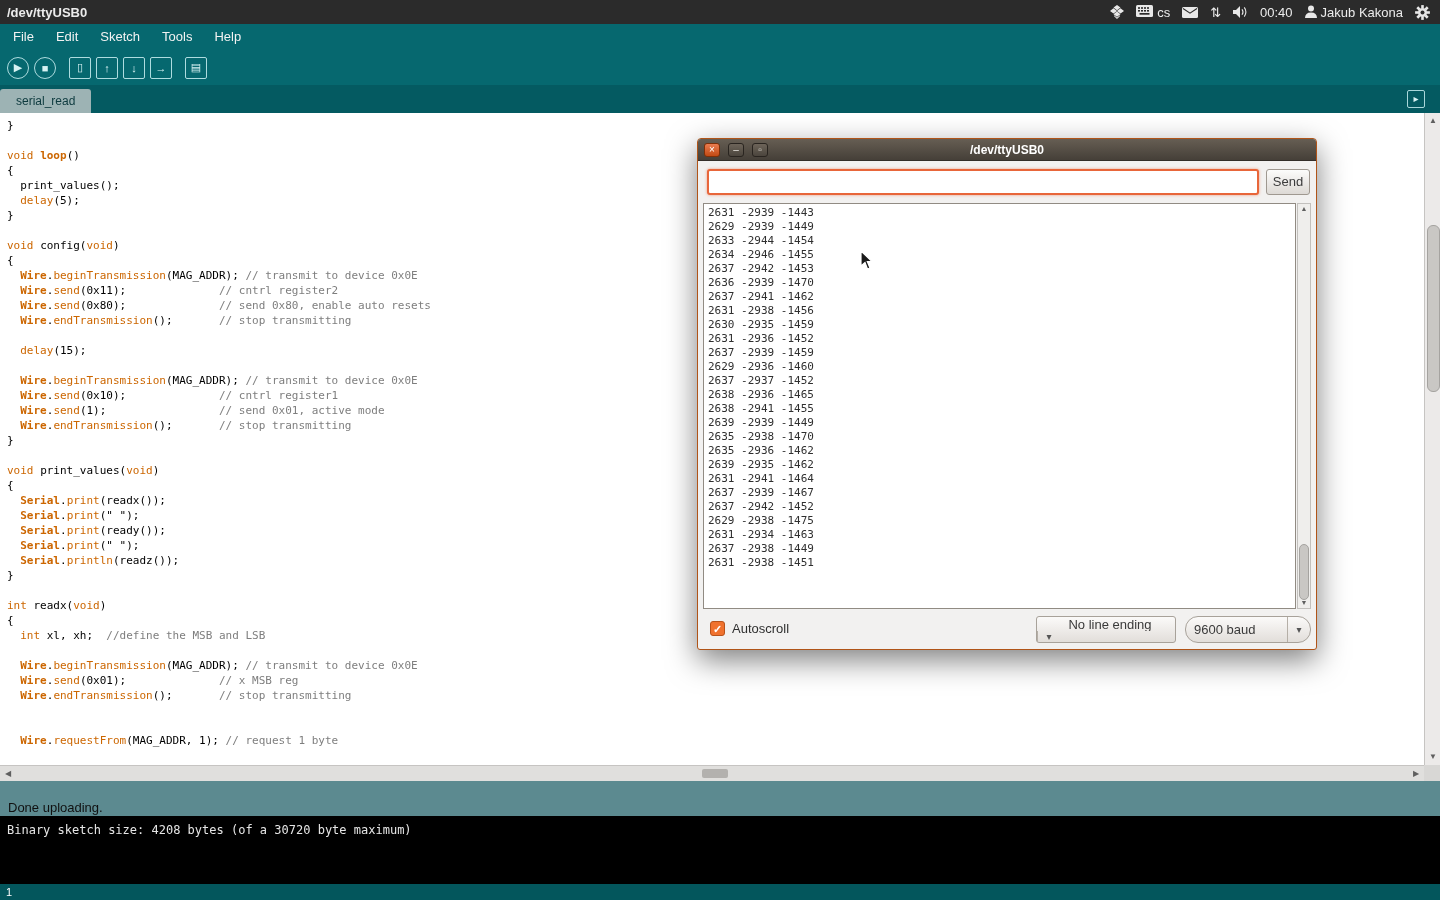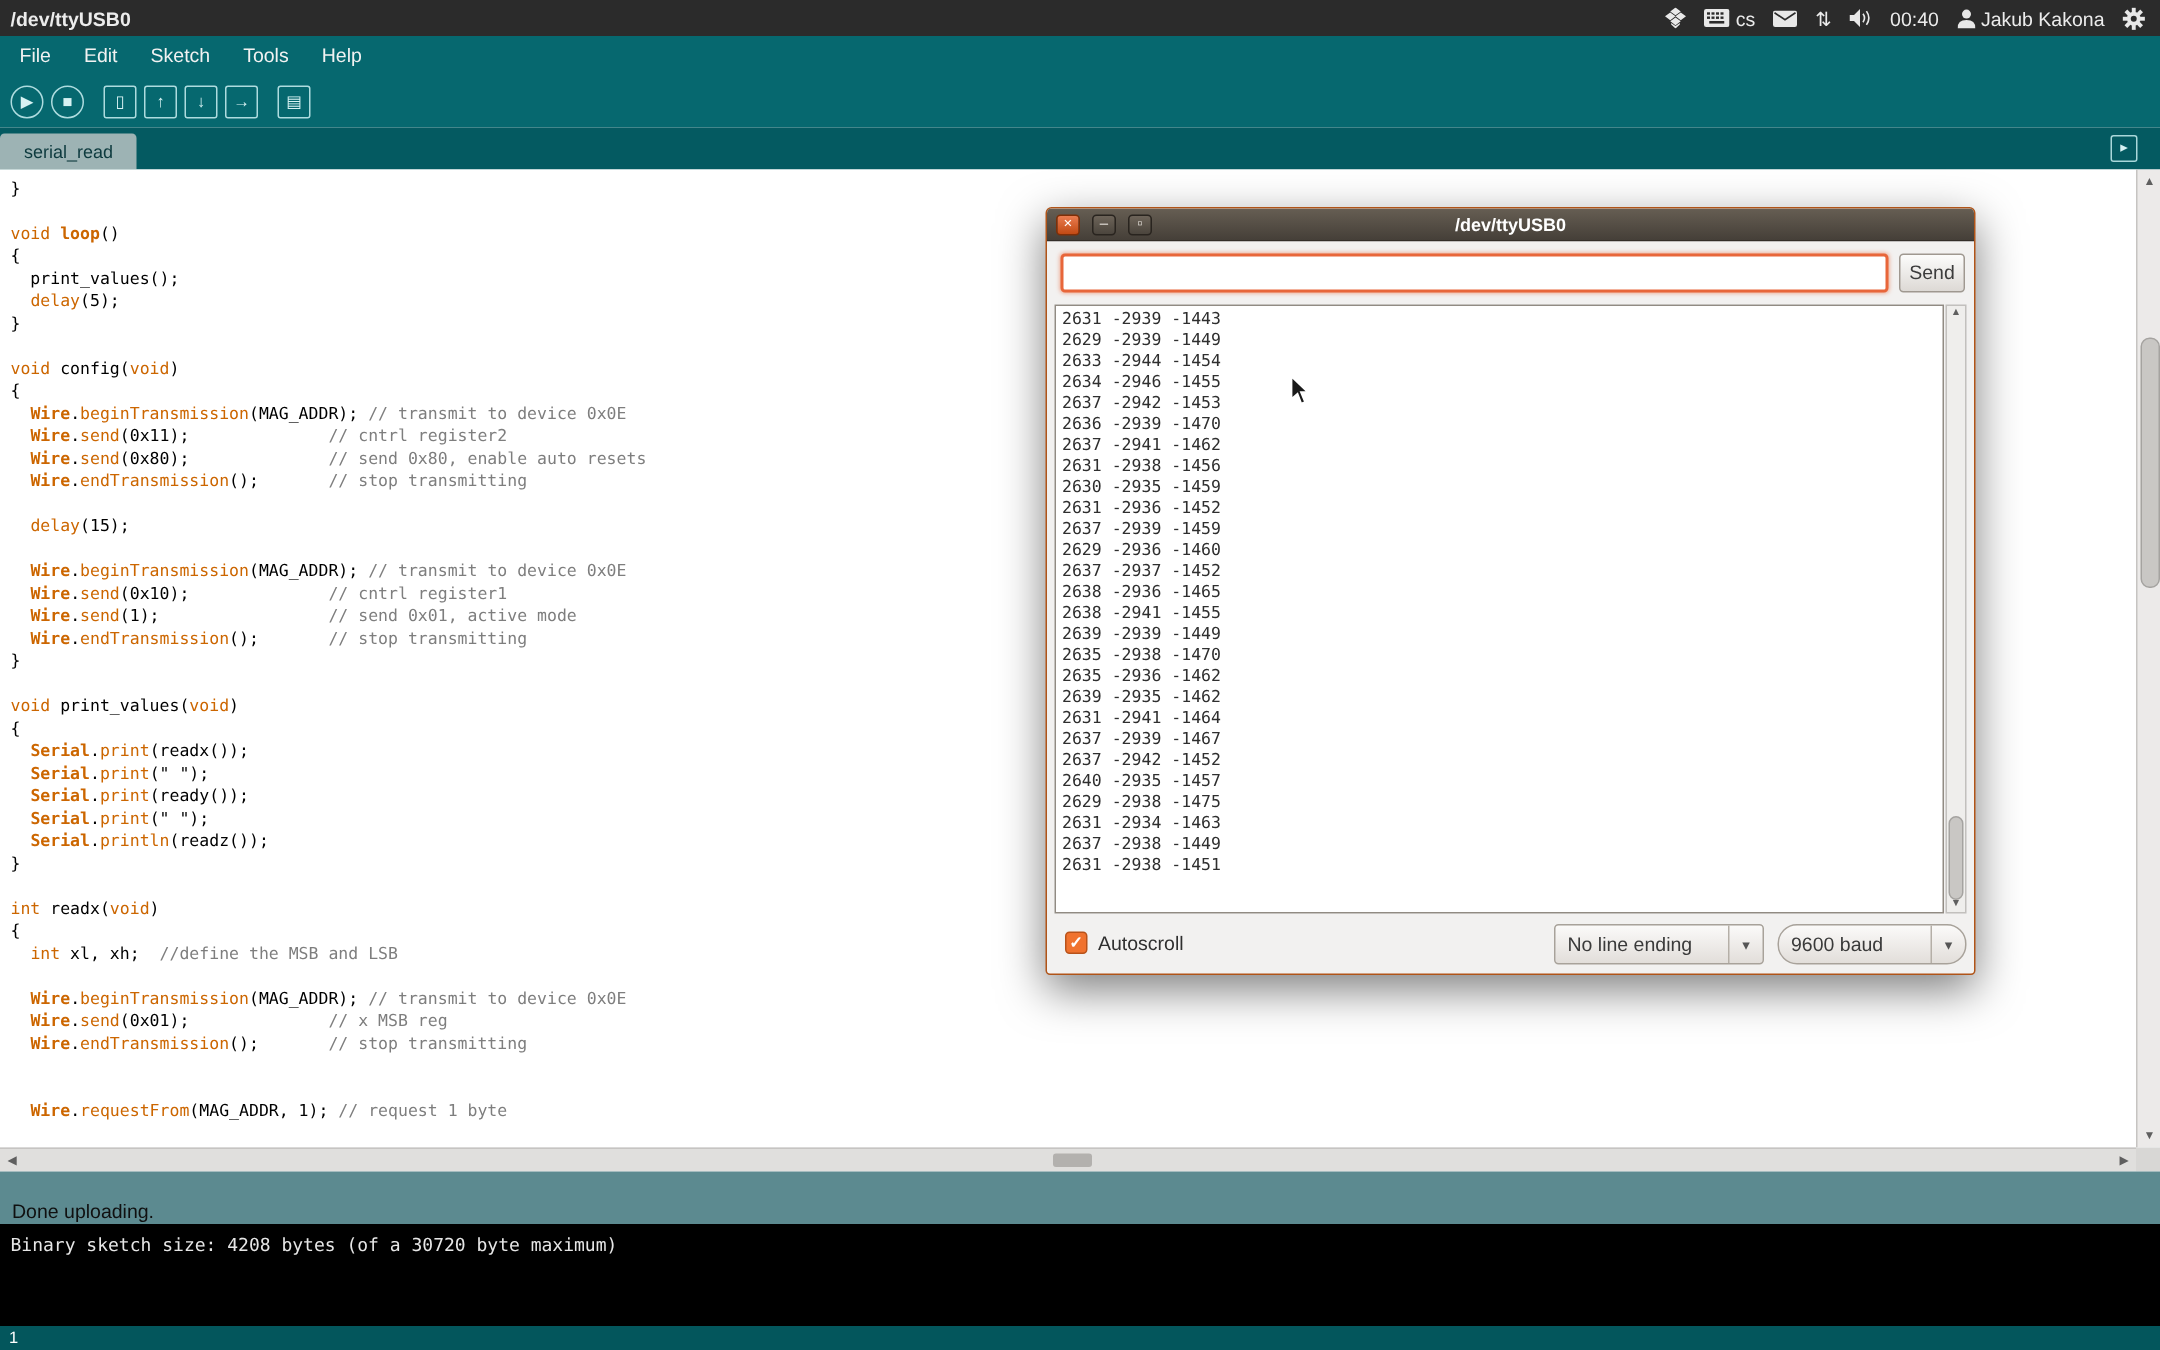--- a/index.html
+++ b/index.html
@@ -4,21 +4,21 @@
 <style>
   html,body{margin:0;padding:0;background:#555;}
   #screen{position:relative;width:1440px;height:900px;background:#fff;overflow:hidden;
     font-family:"Liberation Sans",sans-serif;-webkit-font-smoothing:antialiased;}
 
   
   .sysbar{position:absolute;left:0;top:0;width:1440px;height:24px;background:#2b2b2b;
     display:flex;align-items:center;justify-content:space-between;color:#ececec;}
   .sysbar-title{font-weight:bold;font-size:13px;padding-left:7px;}
   .tray{display:flex;align-items:center;gap:12px;padding-right:10px;font-size:13px;}
-  .tray span{display:inline-flex;align-items:center;gap:4px;}
+  .tray span{display:inline-flex;gap:4px;}
   .tray svg{display:block;}
 
   
   .menubar{position:absolute;left:0;top:24px;width:1440px;height:26px;background:#06686f;
     display:flex;align-items:stretch;padding-left:2px;}
   .menu-item{color:#f2f2f2;font-size:13px;line-height:26px;padding:0 11px;cursor:default;}
 
   
   .toolbar{position:absolute;left:0;top:50px;width:1440px;height:35px;background:#06686f;
     display:flex;align-items:center;padding-left:7px;box-sizing:border-box;}
@@ -92,21 +92,21 @@
     border:1px solid #c2c0bd;box-sizing:border-box;}
   .sw-scroll .sb-arrow{width:12px;height:10px;line-height:10px;font-size:7px;}
   .sw-thumb{position:absolute;left:1px;top:340px;width:10px;height:56px;background:#c9c7c4;
     border:1px solid #a5a3a0;border-radius:5px;box-sizing:border-box;}
   .sw-check{position:absolute;left:12px;top:482px;width:15px;height:15px;background:#f0722e;
     border:1px solid #b8521a;border-radius:3px;color:#fff;font-size:11px;line-height:14px;text-align:center;
     font-weight:bold;box-sizing:border-box;}
   .sw-checklabel{position:absolute;left:34px;top:482px;font-size:13px;color:#2f2f2f;line-height:15px;}
   .sw-dd{position:absolute;top:477px;height:27px;border:1px solid #a8a29a;border-radius:3px;
     background:linear-gradient(#fbfaf9,#e2deda);box-sizing:border-box;display:flex;align-items:center;}
-  .sw-dd.dd1{left:338px;width:140px;}
+  .sw-dd.dd1{left:338px;width:140px;flex-direction:column;}
   .sw-dd.dd2{left:487px;width:126px;border-radius:13px;}
   .dd-label{flex:1;font-size:13px;color:#3a3a3a;padding-left:8px;white-space:nowrap;overflow:hidden;}
   .dd-arrow{width:22px;text-align:center;border-left:1px solid #b5afa7;color:#555;font-size:10px;align-self:stretch;
     display:flex;align-items:center;justify-content:center;}
 
   .cursor{position:absolute;left:860px;top:250px;z-index:10;}
 </style>
 </head>
 <body>
 
@@ -311,21 +311,20 @@
         <div class="serial-line">2637 -2937 -1452</div>
         <div class="serial-line">2638 -2936 -1465</div>
         <div class="serial-line">2638 -2941 -1455</div>
         <div class="serial-line">2639 -2939 -1449</div>
         <div class="serial-line">2635 -2938 -1470</div>
         <div class="serial-line">2635 -2936 -1462</div>
         <div class="serial-line">2639 -2935 -1462</div>
         <div class="serial-line">2631 -2941 -1464</div>
         <div class="serial-line">2637 -2939 -1467</div>
         <div class="serial-line">2637 -2942 -1452</div>
-        <div class="serial-line">2640 -2935 -1457</div>
         <div class="serial-line">2629 -2938 -1475</div>
         <div class="serial-line">2631 -2934 -1463</div>
         <div class="serial-line">2637 -2938 -1449</div>
         <div class="serial-line">2631 -2938 -1451</div>
       </div>
     <div class="sw-scroll">
       <div class="sb-arrow up">▲</div>
       <div class="sw-thumb"></div>
       <div class="sb-arrow down" style="bottom:0;position:absolute;">▼</div>
     </div>

